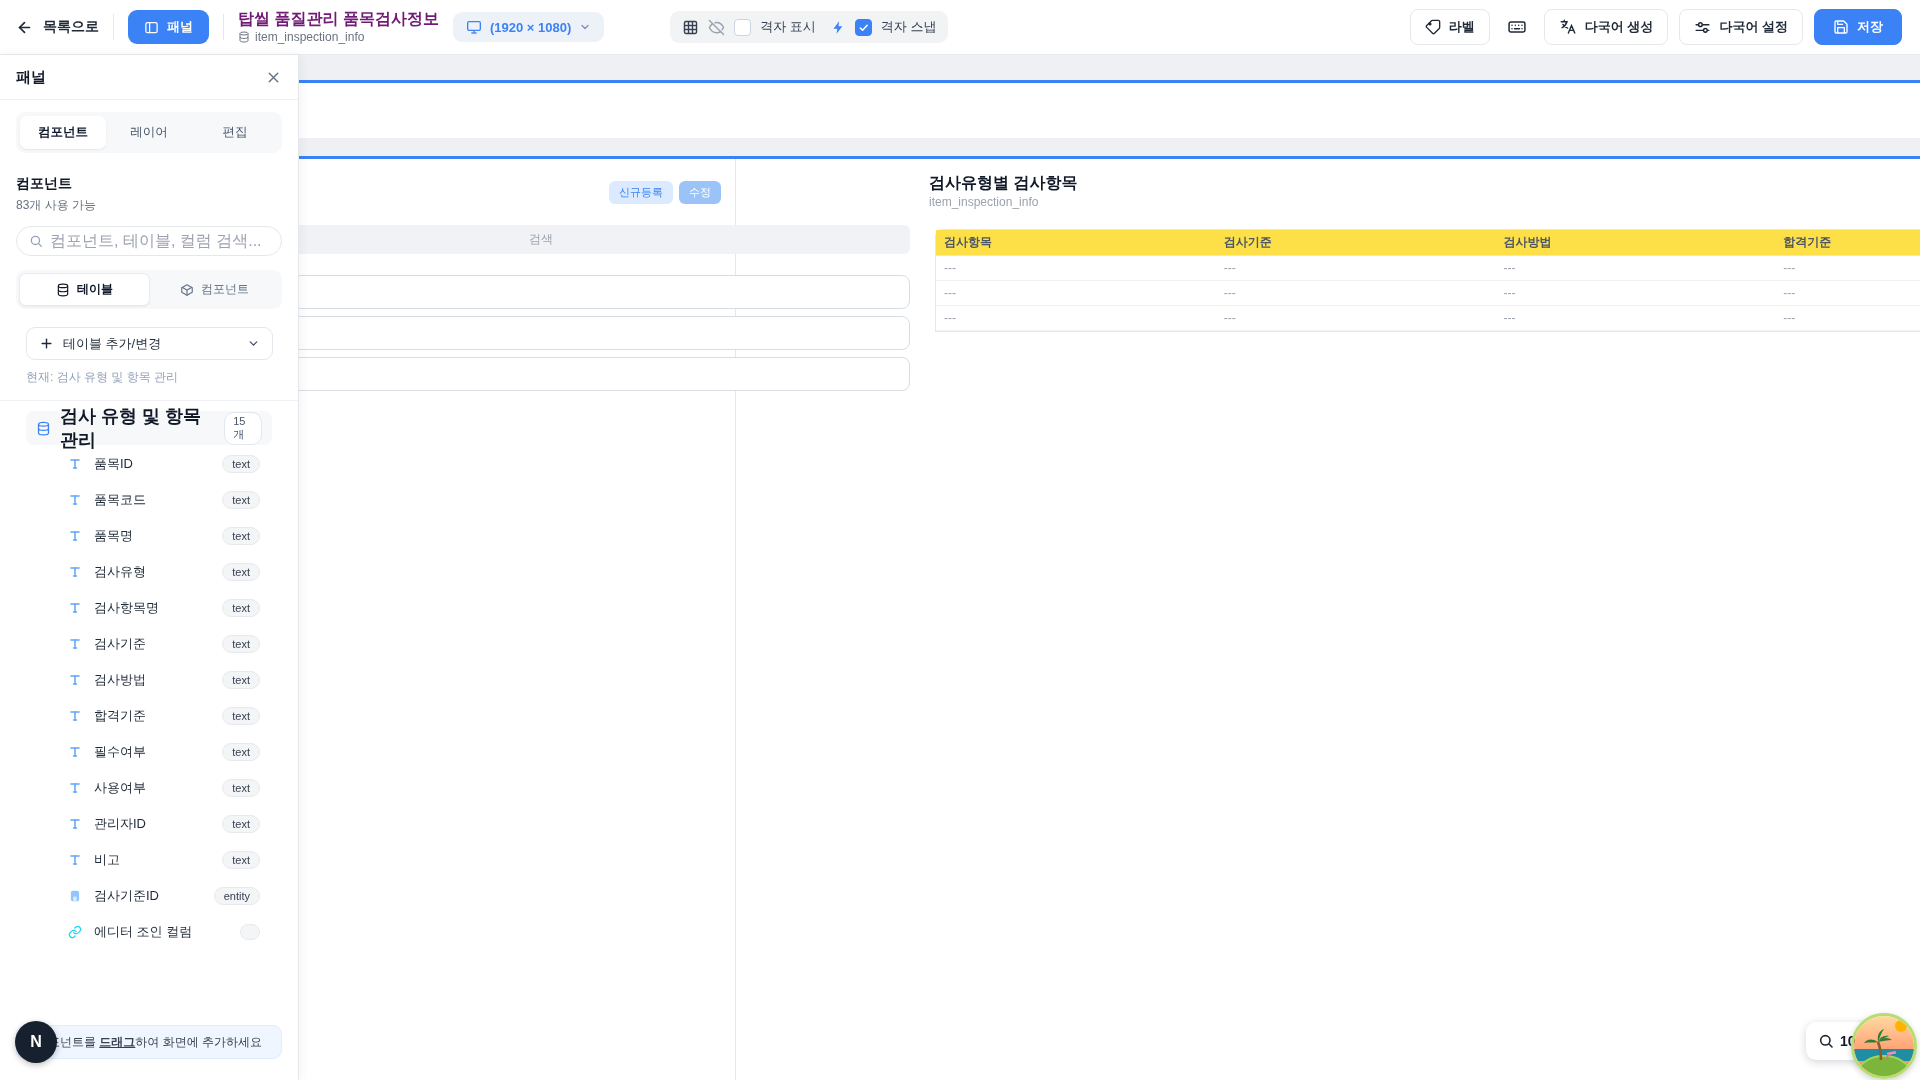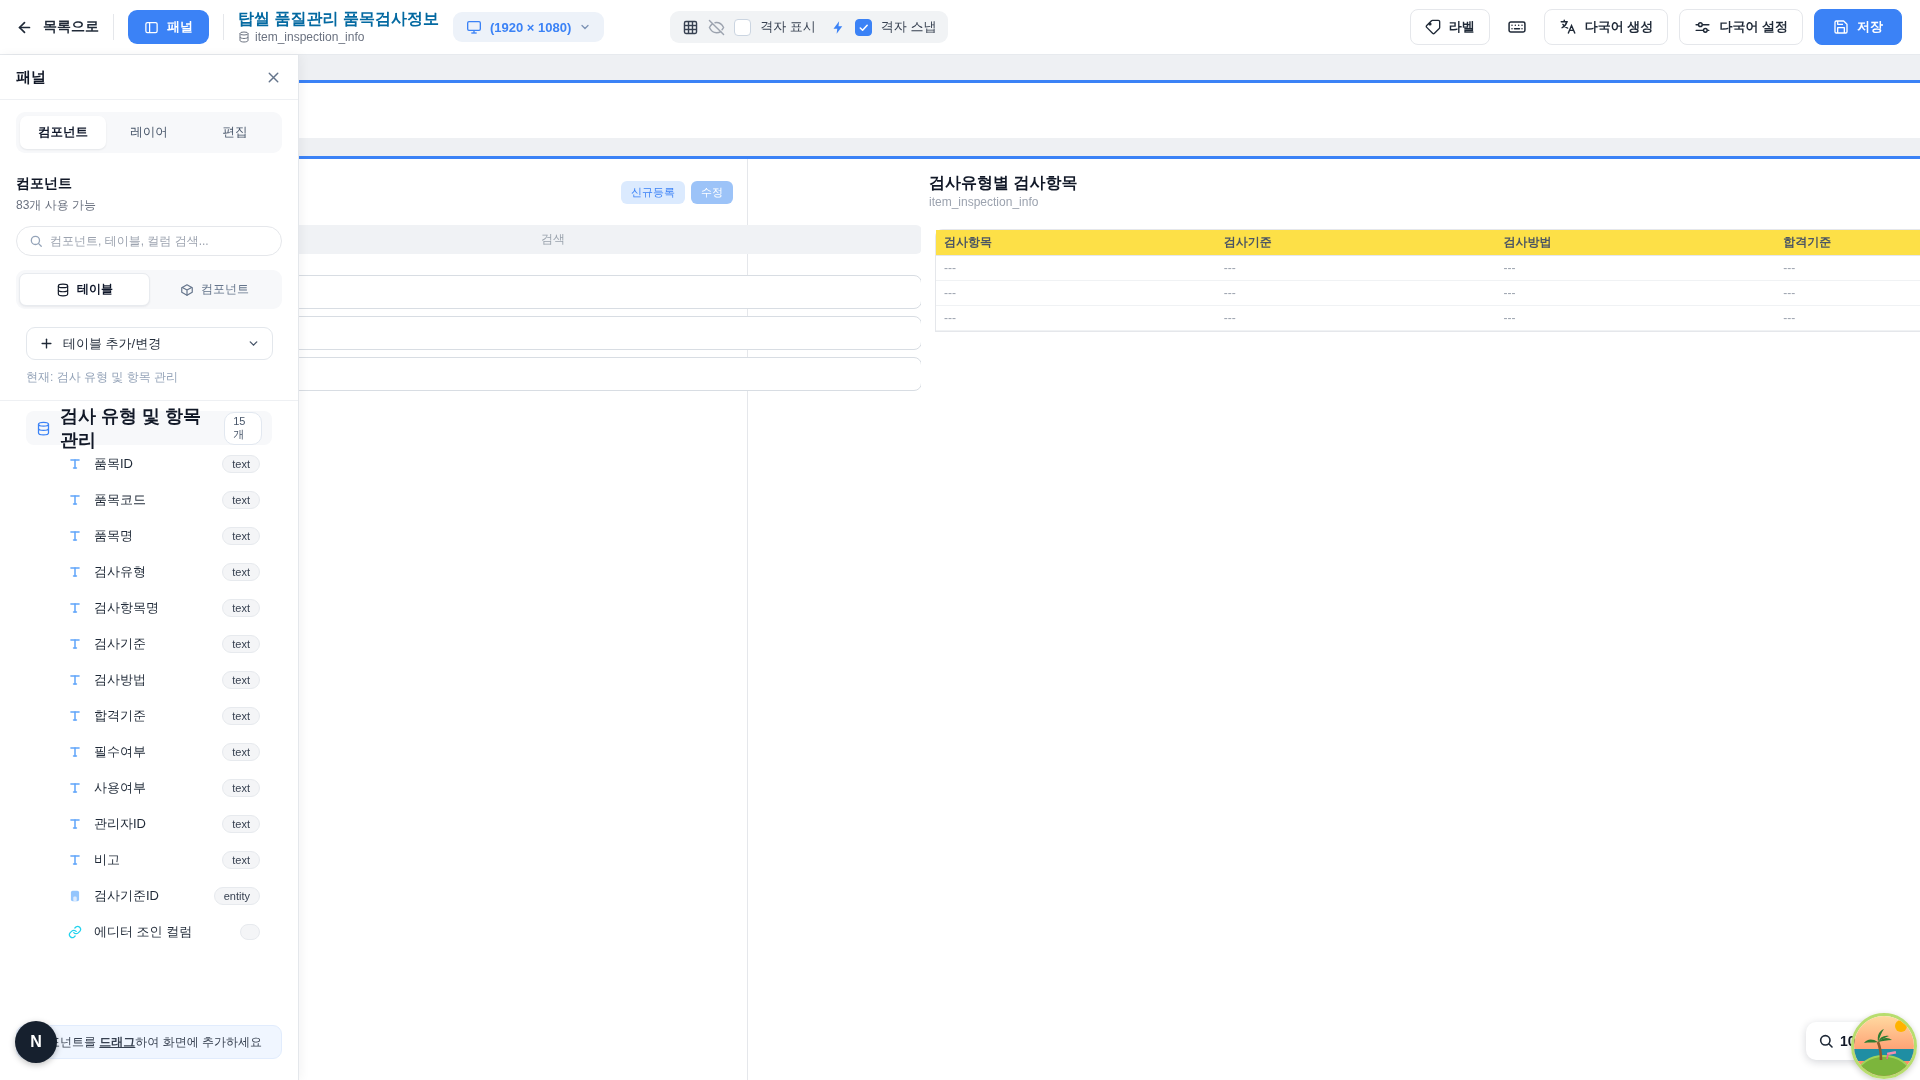--- a/index.html
+++ b/index.html
@@ -6,36 +6,36 @@
   html,body { width:1920px; height:1080px; overflow:hidden; font-family:"Liberation Sans","DejaVu Sans",sans-serif; background:#eef0f3; }
   svg { display:block; }
 
   
   #toolbar { position:absolute; left:0; top:0; width:1920px; height:55px; background:#fff; border-bottom:1px solid #e7eaee; z-index:40; display:flex; align-items:center; }
   .tb-left { display:flex; align-items:center; gap:14px; padding-left:16px; }
   .back-btn { display:flex; align-items:center; gap:10px; font-size:14px; font-weight:700; color:#1f2937; cursor:pointer; }
   .v-div { width:1px; height:26px; background:#e5e7eb; }
   .panel-btn { display:flex; align-items:center; gap:8px; background:#3b82f6; color:#fff; font-size:13px; font-weight:700; border:none; border-radius:9px; padding:8px 16px; cursor:pointer; }
   .title-block { display:flex; flex-direction:column; gap:2px; }
-  .page-title { font-size:16px; font-weight:800; color:#0369a1; line-height:18px; }
+  .page-title { font-size:16px; font-weight:800; color:#701a75; line-height:18px; }
   .page-sub { display:flex; align-items:center; gap:5px; font-size:12px; color:#6b7280; }
   .res-pill { display:flex; align-items:center; gap:8px; background:#edf2f9; border-radius:9px; padding:7px 13px; font-size:13px; font-weight:700; color:#3b82f6; cursor:pointer; }
   .grid-group { display:flex; align-items:center; gap:9px; background:#f1f3f5; border-radius:9px; padding:7px 12px; margin-left:52px; font-size:13px; color:#374151; }
   .cb { width:17px; height:17px; border-radius:4px; border:1.5px solid #cbd5e1; background:#fff; }
   .cb.on { background:#3b82f6; border-color:#3b82f6; display:flex; align-items:center; justify-content:center; }
   .tb-right { margin-left:auto; display:flex; align-items:center; gap:11px; padding-right:18px; }
   .tb-btn { display:flex; align-items:center; gap:8px; background:#fff; border:1px solid #e5e7eb; border-radius:8px; padding:8px 14px; font-size:13px; font-weight:700; color:#1f2937; cursor:pointer; }
   .icon-only { border:none; background:transparent; padding:6px; }
   .save-btn { background:#3b82f6; border-color:#3b82f6; color:#fff; padding:8px 18px; }
 
   
   #canvas { position:absolute; left:0; top:55px; width:1920px; height:1025px; background:#eef0f3; }
   #comp-strip { position:absolute; left:0; top:25px; width:1920px; height:58px; background:#fff; border-top:3px solid #3b82f6; }
   #main-block { position:absolute; left:0; top:101px; width:1920px; height:924px; background:#fff; border-top:3px solid #3b82f6; }
-  #left-pane { position:absolute; left:16px; top:0; width:732px; height:921px; border-right:1px solid #e5e7eb; background:#fff; }
+  #left-pane { position:absolute; left:4px; top:0; width:732px; height:921px; border-right:1px solid #e5e7eb; background:#fff; }
   .mini-btns { position:absolute; right:14px; top:22px; display:flex; gap:6px; }
   .mini-btn { font-size:11px; border:none; border-radius:6px; padding:4px 10px; cursor:pointer; }
   .mini-btn.new { background:#dbeafe; color:#3b82f6; }
   .mini-btn.edit { background:#9cc3f8; color:#fff; }
   .search-bar { position:absolute; left:168px; top:66px; width:738px; height:29px; background:#f0f2f5; border-radius:6px; display:flex; align-items:center; justify-content:center; font-size:12px; color:#9aa3ad; }
   .blank-input { position:absolute; left:168px; width:738px; height:34px; background:#fff; border:1px solid #d8dde3; border-radius:8px; }
   #right-pane { position:absolute; left:921px; top:0; width:999px; height:921px; background:#fff; }
   .rp-title { position:absolute; left:8px; top:14px; font-size:16px; font-weight:800; color:#111827; }
   .rp-sub { position:absolute; left:8px; top:36px; font-size:12px; color:#9ca3af; }
   .design-table { position:absolute; left:14px; top:70px; width:1120px; border:1px solid #e5e7eb; border-radius:8px 0 0 0; border-right:none; }
@@ -47,21 +47,21 @@
   #panel { position:absolute; left:0; top:55px; width:299px; height:1025px; background:#fff; border-right:1px solid #e4e7eb; box-shadow:2px 0 10px rgba(15,23,42,.05); z-index:50; }
   .p-head { height:45px; border-bottom:1px solid #eef0f3; display:flex; align-items:center; justify-content:space-between; padding:0 16px; }
   .p-title { font-size:15px; font-weight:800; color:#111827; }
   .p-close { color:#64748b; cursor:pointer; }
   .p-tabs { margin:12px 16px 0; background:#f7f8fa; border-radius:9px; padding:4px; display:flex; }
   .p-tab { flex:1; text-align:center; font-size:12.5px; color:#475569; padding:8px 0; border-radius:7px; cursor:pointer; }
   .p-tab.active { background:#fff; color:#0f172a; font-weight:700; box-shadow:0 1px 2px rgba(15,23,42,.08); }
   .sec-title { margin:22px 16px 0; font-size:14px; font-weight:800; color:#111827; }
   .sec-sub { margin:4px 16px 0; font-size:12px; color:#6b7280; }
   .p-search { margin:12px 16px 0; height:30px; border:1px solid #e5e7eb; border-radius:15px; display:flex; align-items:center; gap:7px; padding:0 12px; }
-  .p-search input { border:none; outline:none; flex:1; font-size:12px; color:#334155; font-family:inherit; background:transparent; }
+  .p-search input { border:none; outline:none; flex:1; font-size:16px; color:#334155; font-family:inherit; background:transparent; }
   .p-search input::placeholder { color:#9ca3af; }
   .seg { margin:14px 16px 0; background:#f7f8fa; border-radius:9px; padding:3px; display:flex; }
   .seg-item { flex:1; display:flex; align-items:center; justify-content:center; gap:7px; font-size:12px; color:#64748b; padding:7px 0; border-radius:7px; cursor:pointer; }
   .seg-item.active { background:#fff; border:1px solid #e8ebef; color:#0f172a; font-weight:700; box-shadow:0 1px 2px rgba(15,23,42,.06); }
   .add-table { margin:18px 26px 0; width:247px; height:33px; background:#fff; border:1px solid #e3e7ec; border-radius:9px; display:flex; align-items:center; gap:9px; padding:0 12px; font-size:13px; color:#1f2937; cursor:pointer; }
   .add-table .chev { margin-left:auto; }
   .current-lbl { margin:9px 26px 0; font-size:12px; color:#94a3b8; }
   .p-div { margin:14px 0 0; height:1px; background:#eef0f3; }
   .group-hdr { margin:10px 26px 0; height:34px; background:#f7f8fa; border-radius:8px; display:flex; align-items:center; gap:9px; padding:0 10px; cursor:pointer; }
   .group-hdr .g-name { font-size:18px; font-weight:700; color:#111827; }

